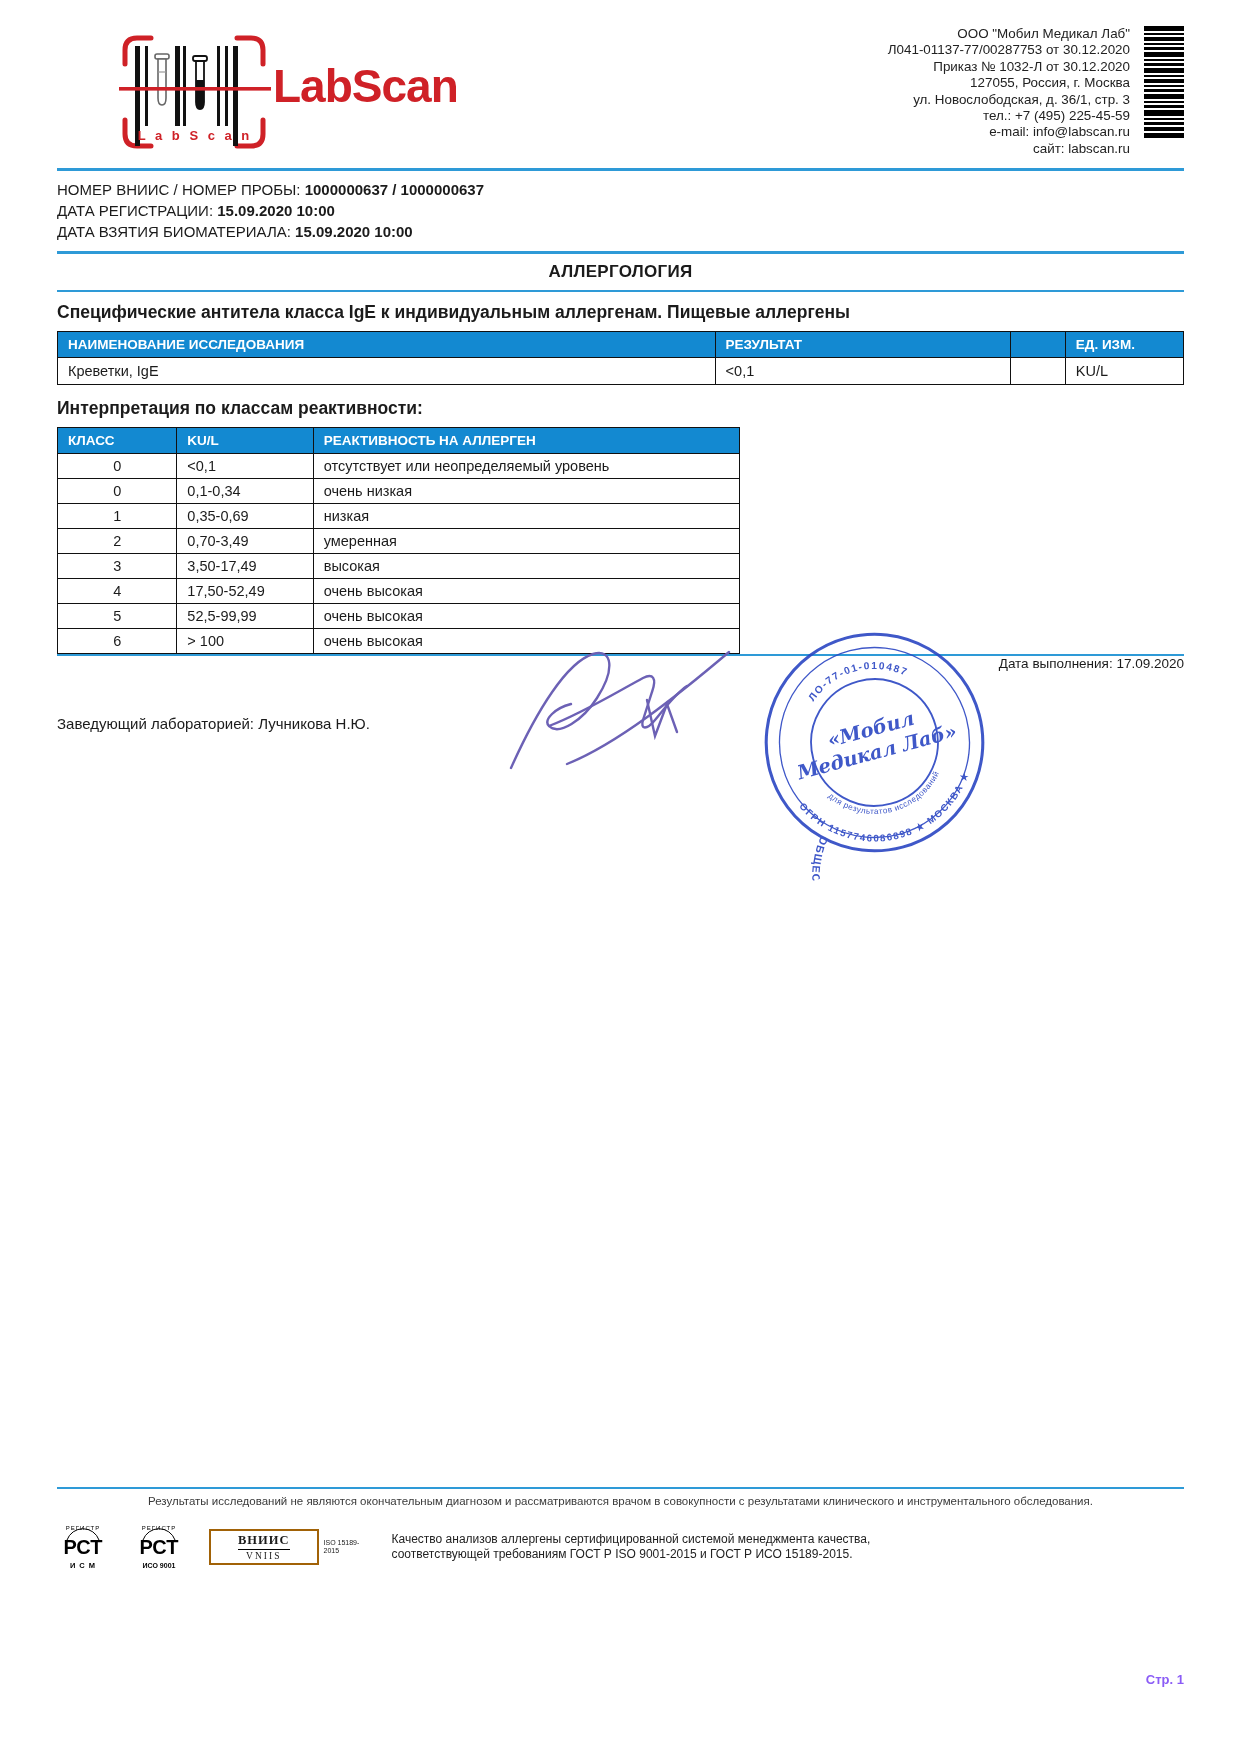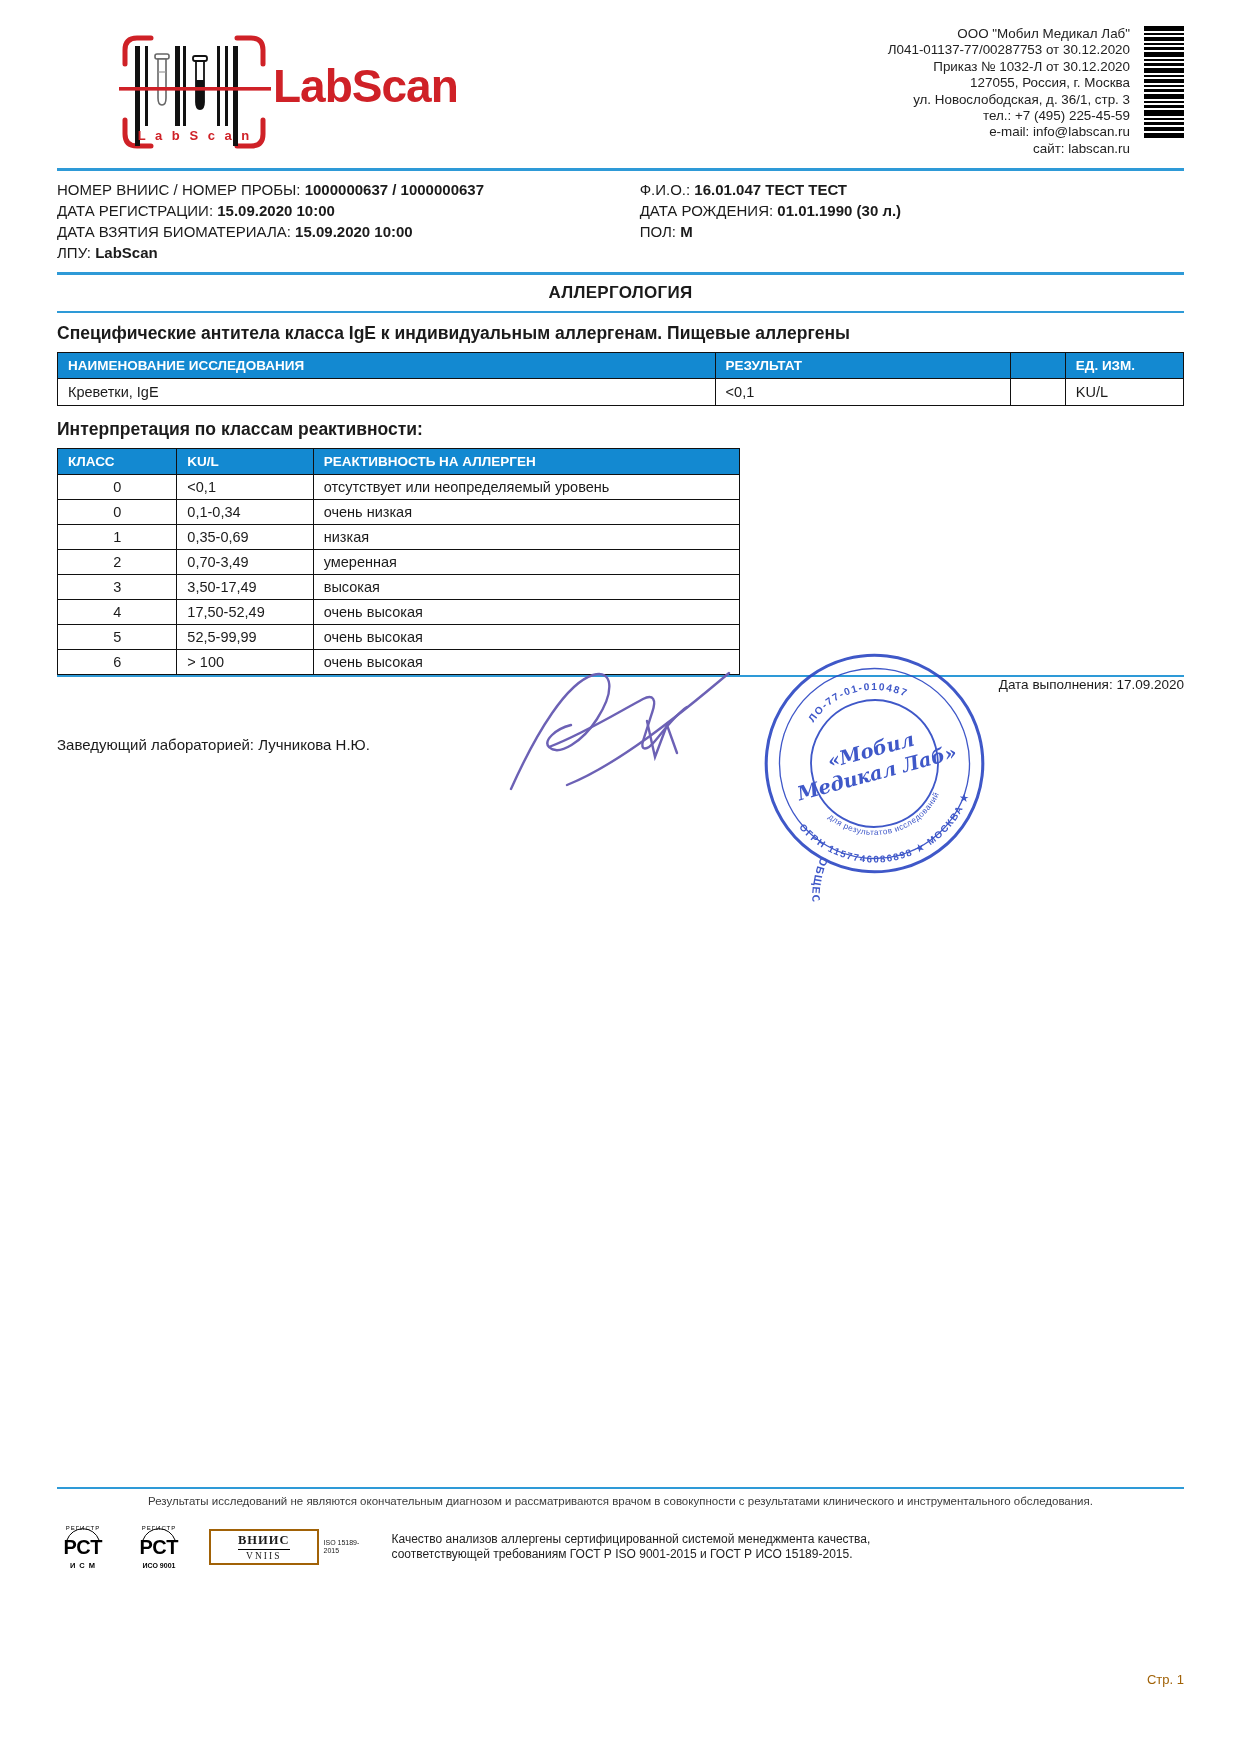--- a/index.html
+++ b/index.html
@@ -53,21 +53,21 @@
   .f-rule{position:absolute;left:57px;right:57px;top:1487px;height:2px;background:#2e9ad7;}
   .disclaimer{position:absolute;left:57px;right:57px;top:1495px;text-align:center;font-size:11.5px;color:#3a3a3a;}
   .quality-row{position:absolute;left:57px;top:1518px;display:flex;align-items:center;gap:24px;}
   .badge-svg{width:52px;height:58px;}
   .vniis-wrap{display:flex;align-items:center;gap:5px;}
   .vniis-box{border:2px solid #a16207;padding:2px 27px;text-align:center;font-family:Liberation Serif, serif;}
   .vniis-box .b1{font-size:12.5px;font-weight:bold;letter-spacing:1px;border-bottom:1px solid #000;padding-bottom:1px;}
   .vniis-box .b2{font-size:9.5px;letter-spacing:2px;padding-top:1px;}
   .vniis-iso{font-size:7px;color:#222;width:40px;line-height:8px;}
   .quality-text{font-size:12px;line-height:15.5px;color:#222;margin-left:4px;}
-  .pageno{position:absolute;right:57px;top:1672px;font-size:13px;color:#a16207;}
+  .pageno{position:absolute;right:57px;top:1672px;font-size:13px;color:#8b5cf6;font-weight:bold;}
 </style>
 </head>
 <body>
 
 <div class="content">
 
   <div class="top">
     <div class="logo-wrap">
       <svg width="152" height="120" viewBox="0 0 152 120">
         <g stroke="#cf2127" stroke-width="5" fill="none" stroke-linecap="round">
@@ -140,26 +140,20 @@
     </div>
   </div>
 
   <div class="rule r3" style="margin-top:11px;"></div>
 
   <div class="patient">
     <div class="col-l">
       <div><span>НОМЕР ВНИИС / НОМЕР ПРОБЫ: </span><span class="v">1000000637 / 1000000637</span></div>
       <div><span>ДАТА РЕГИСТРАЦИИ: </span><span class="v">15.09.2020 10:00</span></div>
       <div><span>ДАТА ВЗЯТИЯ БИОМАТЕРИАЛА: </span><span class="v">15.09.2020 10:00</span></div>
-      <div><span>ЛПУ: </span><span class="v">LabScan</span></div>
-    </div>
-    <div class="col-r">
-      <div><span>Ф.И.О.: </span><span class="v">16.01.047 ТЕСТ ТЕСТ</span></div>
-      <div><span>ДАТА РОЖДЕНИЯ: </span><span class="v">01.01.1990 (30 л.)</span></div>
-      <div><span>ПОЛ: </span><span class="v">М</span></div>
     </div>
   </div>
 
   <div class="rule r3" style="margin-top:9px;"></div>
   <div class="sec-title">АЛЛЕРГОЛОГИЯ</div>
   <div class="rule r2"></div>
 
   <div class="subheading">Специфические антитела класса IgE к индивидуальным аллергенам. Пищевые аллергены</div>
 
   <table class="results">

